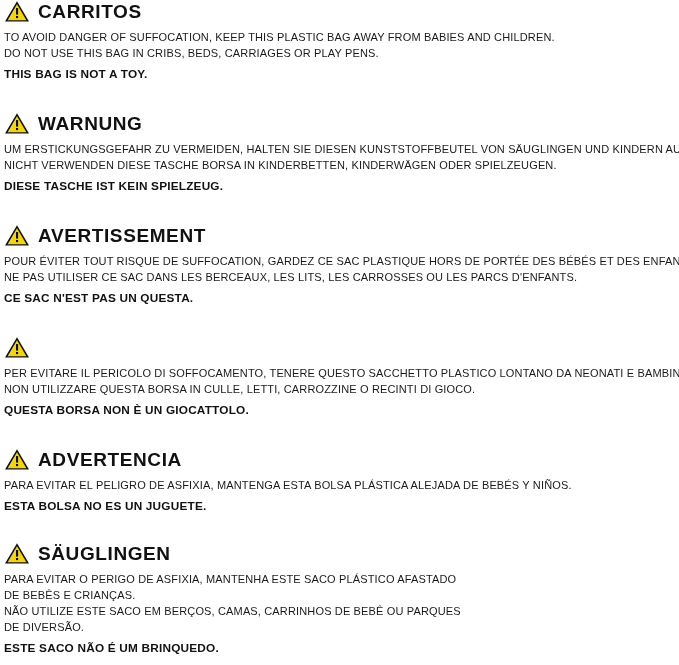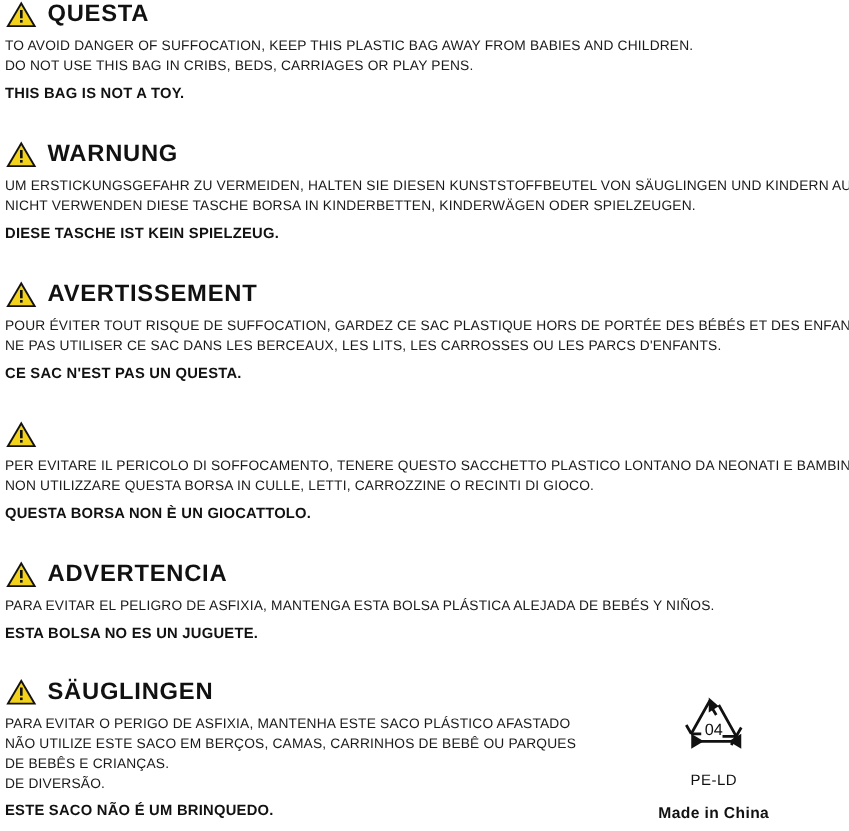--- a/index.html
+++ b/index.html
@@ -98,21 +98,21 @@
 <div class="sheet">
 
   <div class="block">
     <div class="heading-row">
       <svg class="warn-icon" viewBox="0 0 26 23">
         <path d="M13 1.2 L25 21.6 L1 21.6 Z" fill="#111111"></path>
         <path d="M13 4.2 L22.4 20.2 L3.6 20.2 Z" fill="#f2d21a"></path>
         <rect x="12" y="8" width="2.1" height="6.6" fill="#111111"></rect>
         <rect x="12" y="16" width="2.1" height="2.1" fill="#111111"></rect>
       </svg>
-      <div class="heading">QUESTA</div>
+      <div class="heading">CARRITOS</div>
     </div>
     <div class="body-lines">
       <div class="line">TO AVOID DANGER OF SUFFOCATION, KEEP THIS PLASTIC BAG AWAY FROM BABIES AND CHILDREN.</div>
       <div class="line">DO NOT USE THIS BAG IN CRIBS, BEDS, CARRIAGES OR PLAY PENS.</div>
       <div class="bold-line">THIS BAG IS NOT A TOY.</div>
     </div>
   </div>
 
   <div class="spacer-lg"></div>
 
@@ -195,44 +195,21 @@
       <svg class="warn-icon" viewBox="0 0 26 23">
         <path d="M13 1.2 L25 21.6 L1 21.6 Z" fill="#111111"></path>
         <path d="M13 4.2 L22.4 20.2 L3.6 20.2 Z" fill="#f2d21a"></path>
         <rect x="12" y="8" width="2.1" height="6.6" fill="#111111"></rect>
         <rect x="12" y="16" width="2.1" height="2.1" fill="#111111"></rect>
       </svg>
       <div class="heading">SÄUGLINGEN</div>
     </div>
     <div class="body-lines">
       <div class="line">PARA EVITAR O PERIGO DE ASFIXIA, MANTENHA ESTE SACO PLÁSTICO AFASTADO</div>
+      <div class="line">DE BEBÊS E CRIANÇAS.</div>
       <div class="line">NÃO UTILIZE ESTE SACO EM BERÇOS, CAMAS, CARRINHOS DE BEBÊ OU PARQUES</div>
-      <div class="line">DE BEBÊS E CRIANÇAS.</div>
       <div class="line">DE DIVERSÃO.</div>
       <div class="bold-line">ESTE SACO NÃO É UM BRINQUEDO.</div>
     </div>
   </div>
 
-  <div class="recycle-wrap">
-    <svg class="recycle-svg" width="96" height="72" viewBox="0 0 96 72">
-      <g fill="none" stroke="#111111" stroke-width="2.2" stroke-linejoin="miter">
-
-        <path d="M30 44 L44 19 L50 29"></path>
-        <path d="M30 44 L26 37 M30 44 L38 44" stroke-linecap="butt"></path>
-
-        <path d="M52 21 L66 46 L55 46"></path>
-        <path d="M66 46 L70 39 M66 46 L62 53" stroke-linecap="butt"></path>
-
-        <path d="M64 50 L50 50 L36 50"></path>
-      </g>
-      <g fill="#111111" stroke="none">
-
-        <path d="M44 15 L52 22 L44 27 Z"></path>
-        <path d="M70 44 L70 56 L60 50 Z"></path>
-        <path d="M30 56 L30 44 L40 50 Z"></path>
-      </g>
-      <text x="48" y="45" text-anchor="middle" font-family="Liberation Sans, sans-serif" font-size="13" fill="#111111">04</text>
-    </svg>
-    <div class="recycle-code">PE-LD</div>
-    <div class="made-in">Made in China</div>
-  </div>
 
 </div>
 
 </body></html>

